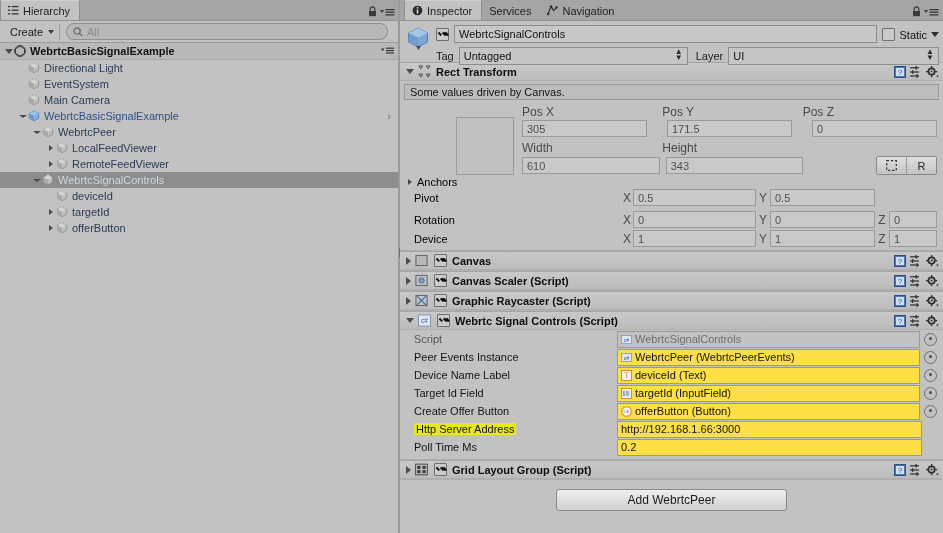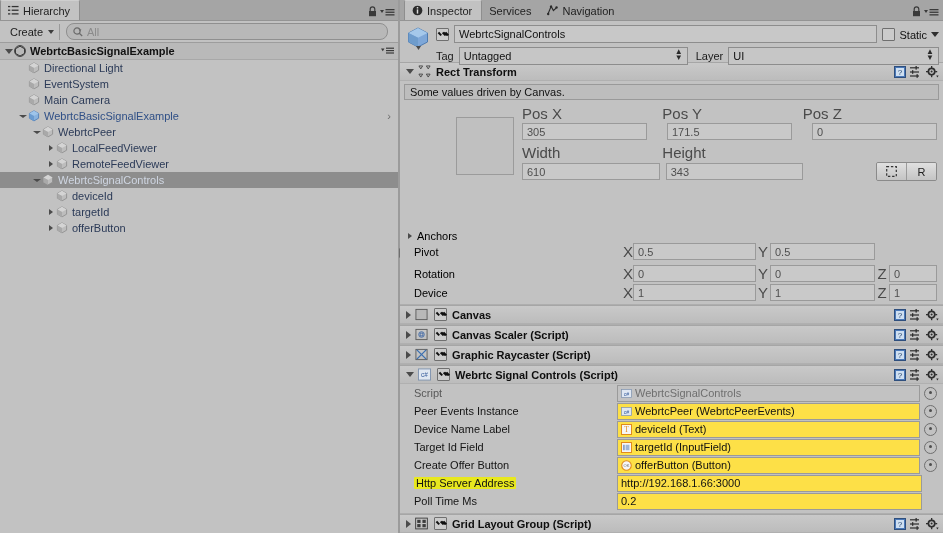--- a/index.html
+++ b/index.html
@@ -71,21 +71,21 @@
   .comphead{height:17px;display:flex;align-items:center;gap:4px;padding:0 4px 0 6px;
             background:linear-gradient(#c9c9c9,#bcbcbc);border-bottom:1px solid #b0b0b0;}
   .comphead .title{font-weight:bold;font-size:11px;color:#0e0e0e;margin-left:1px;}
   .compicons{margin-left:auto;display:flex;align-items:center;gap:4px;}
 
   .helpbox{margin:3px 4px;height:14px;background:#bdbdbd;border:1px solid #999;
            display:flex;align-items:center;padding:0 5px;font-size:11px;color:#111;}
 
   .field{height:15px;background:#c9c9c9;border:1px solid #9a9a9a;display:flex;align-items:center;
          padding:0 4px;font-size:11px;color:#4f4f4f;}
-  .colhdr{font-size:15px;color:#4a4a4a;}
+  .colhdr{font-size:12px;color:#4a4a4a;}
 
   .proprow{height:18px;display:flex;align-items:center;padding:0 6px 0 14px;font-size:11px;}
   .proplbl{width:203px;flex:0 0 203px;color:#141414;}
   .proplbl.dim{color:#585858;}
   .objfield{flex:1;height:15px;background:#fde047;border:1px solid #9a9a9a;display:flex;
             align-items:center;gap:3px;padding:0 3px;font-size:11px;color:#111;}
   .objfield.dim{color:#6f6f6f;background:#c2c2c2;}
   .dot{width:11px;height:11px;border-radius:50%;border:1px solid #6f6f6f;margin-left:4px;
        position:relative;flex:0 0 11px;}
   .dot::after{content:"";position:absolute;left:3.5px;top:3.5px;width:3px;height:3px;border-radius:50%;background:#4d4d4d;}
@@ -442,21 +442,21 @@
                   </div>
                   <div style="width:29px;height:17px;background:linear-gradient(#e0e0e0,#c4c4c4);display:flex;align-items:center;justify-content:center;font-size:11px;color:#222;">
                     <span>R</span>
                   </div>
                 </div>
               </div>
             </div>
           </div>
         </div>
 
-        <div class="row" style="padding:1px 6px 0 8px;margin-top:48px;">
+        <div class="row" style="padding:1px 6px 0 8px;">
           <span class="tri sm"></span>
           <span style="margin-left:5px;">Anchors</span>
         </div>
 
         <div class="row" style="padding:1px 6px 0 14px;height:17px;">
           <span style="width:209px;">Pivot</span>
           <span class="colhdr" style="width:10px;">X</span>
           <div class="field" style="width:113px;">
               <span>0.5</span>
             </div>

